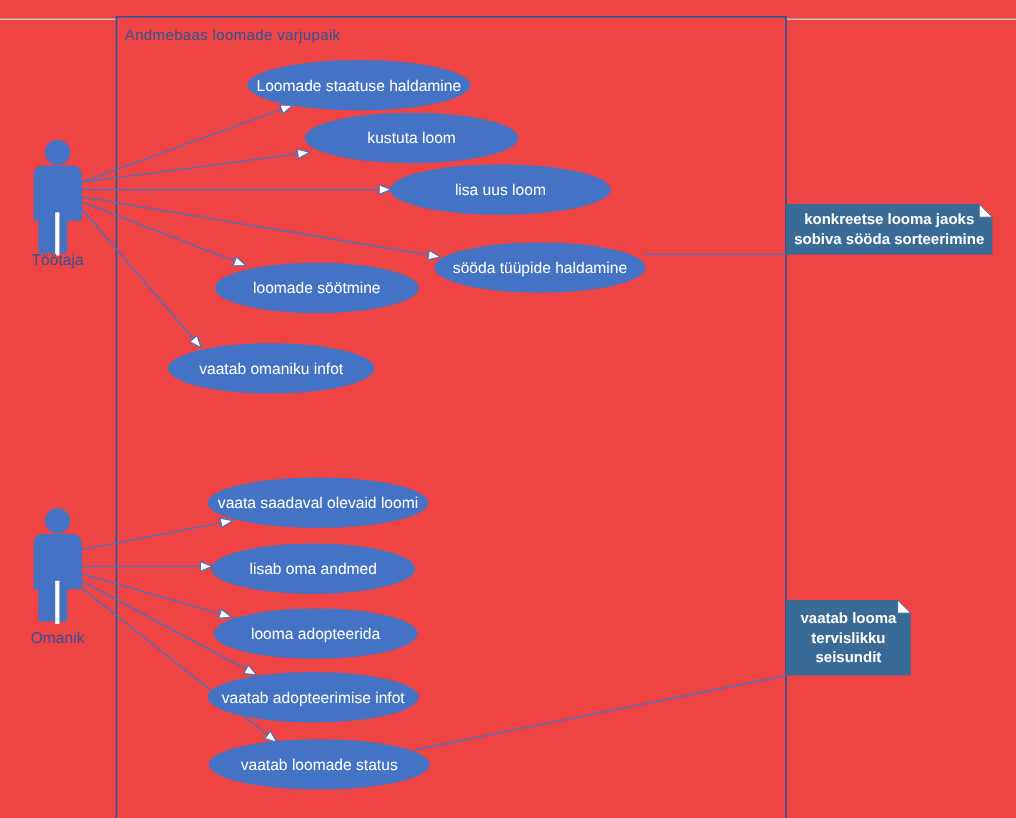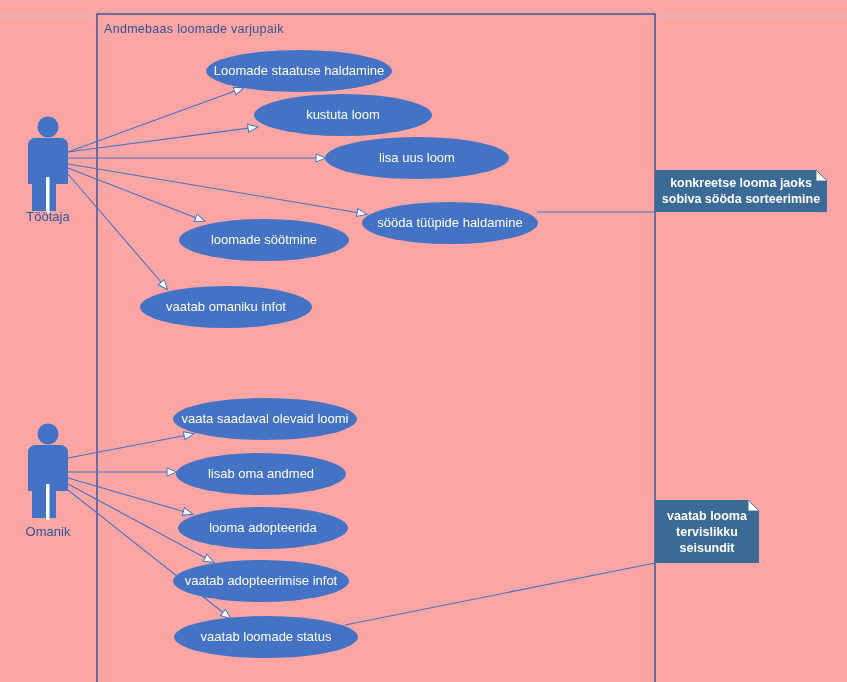--- a/index.html
+++ b/index.html
@@ -8,21 +8,21 @@
     padding: 0;
     background: #ffffff;
   }
   body {
     font-family: "Liberation Sans", sans-serif;
   }
   #canvas {
     position: relative;
     width: 847px;
     height: 682px;
-    background: #fca5a5;
+    background: #ef4444;
     overflow: hidden;
   }
   #diagram-svg {
     position: absolute;
     left: 0;
     top: 0;
     width: 847px;
     height: 682px;
   }
   .uc-label {

